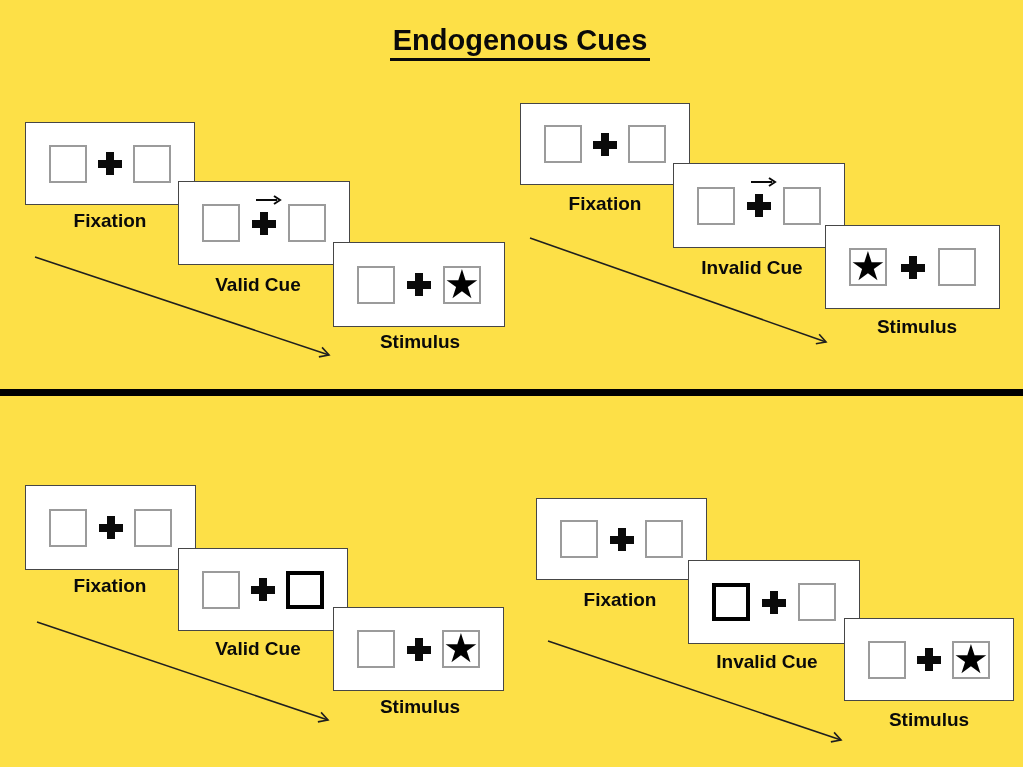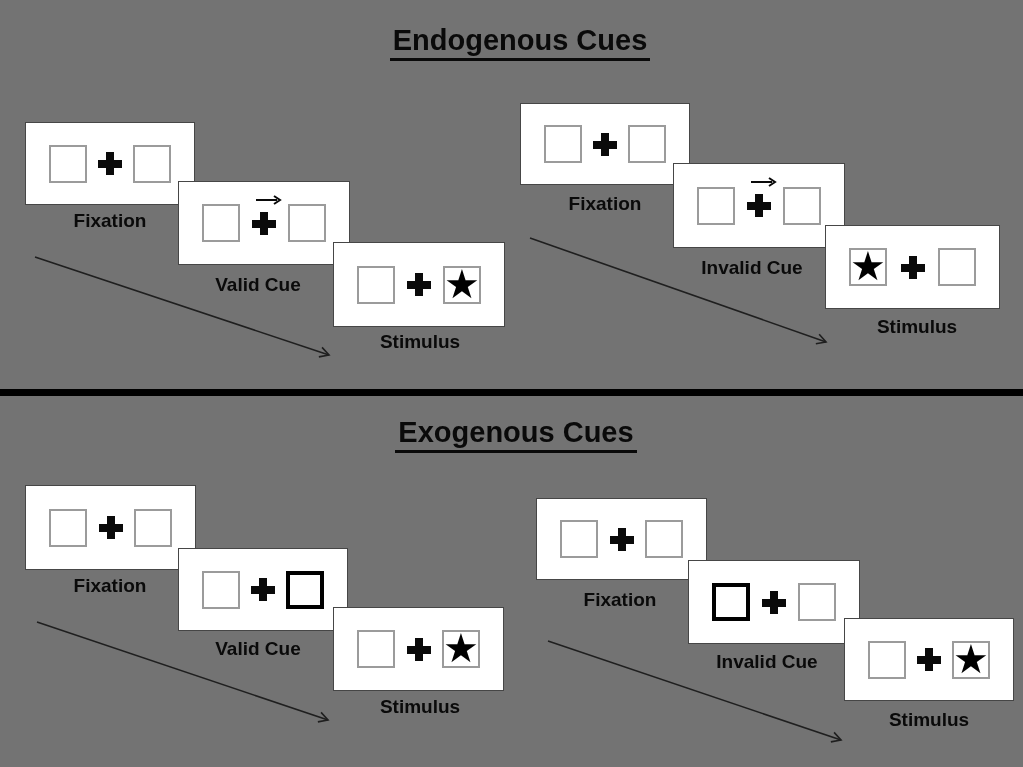--- a/index.html
+++ b/index.html
@@ -4,21 +4,21 @@
 <style>
   html,body{margin:0;padding:0;}
   body{
     font-family:"Liberation Sans", sans-serif;
     background:#ffffff;
   }
   #canvas{
     position:relative;
     width:1023px;
     height:767px;
-    background:#737373;
+    background:#fde047;
     overflow:hidden;
   }
   .title-wrap{
     position:absolute;
     text-align:center;
   }
   .title{
     display:inline-block;
     font-size:29px;
     font-weight:bold;
@@ -127,23 +127,20 @@
     </defs>
     <line x1="35" y1="257" x2="329" y2="355" stroke="#1f1f1f" stroke-width="1.6" marker-end="url(#ah)"></line>
     <line x1="530" y1="238" x2="826" y2="342" stroke="#1f1f1f" stroke-width="1.6" marker-end="url(#ah)"></line>
     <line x1="37" y1="622" x2="328" y2="720" stroke="#1f1f1f" stroke-width="1.6" marker-end="url(#ah)"></line>
     <line x1="548" y1="641" x2="841" y2="740" stroke="#1f1f1f" stroke-width="1.6" marker-end="url(#ah)"></line>
   </svg>
 
   <div class="title-wrap" style="left:20px;top:24px;width:1000px">
     <span class="title">Endogenous Cues</span>
   </div>
-  <div class="title-wrap" style="left:16px;top:416px;width:1000px">
-    <span class="title">Exogenous Cues</span>
-  </div>
 
   <div class="divider"></div>
 
   <div class="panel z1" style="left:25px;top:122px;width:170px;height:83px">
     <div class="box"></div>
     <div class="center">
         <div class="plus"></div>
       </div>
     <div class="box"></div>
   </div>

